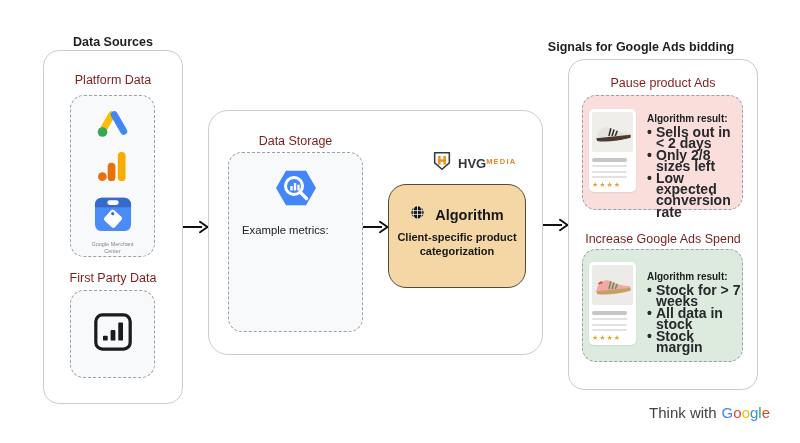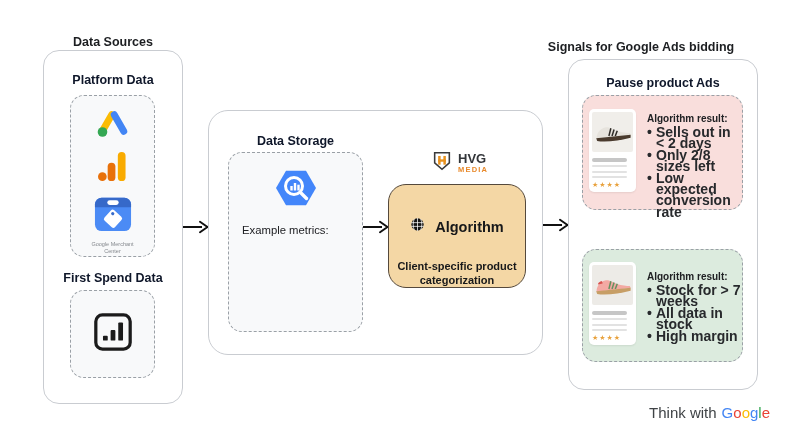--- a/index.html
+++ b/index.html
@@ -2,21 +2,21 @@
 <html><head>
 <meta charset="utf-8">
 <style>
   * { margin:0; padding:0; box-sizing:border-box; }
   html,body { background:#fff; }
   body { font-family:"Liberation Sans", sans-serif; color:#1f1f1f; }
   .canvas { position:relative; width:800px; height:443px; background:#fff; overflow:hidden;border-radius:13px; }
   .abs { position:absolute; }
 
   .section-title { font-size:12.5px; font-weight:700; color:#1c1e21; text-align:center; line-height:16px; }
-  .sub-title { font-size:12.5px; font-weight:700; color:#0f172a; text-align:center; line-height:16px; }
+  .sub-title { font-size:12.5px; font-weight:400; color:#7f1d1d; text-align:center; line-height:16px; }
 
   .outer-box { border:1.2px solid #c9ccd1; border-radius:16px; background:#fff; }
   .dashed-box { border:1.4px dashed #9aa0a6; border-radius:14px; background:#f8f9fa; }
 
   
   .title-data-sources { left:43px; top:34px; width:140px; }
   .box-data-sources   { left:43px; top:50px; width:140px; height:354px; }
   .label-platform     { left:43px; top:72px; width:140px; }
   .dashed-platform    { left:70px; top:95px; width:85px; height:162px;
                         display:flex; flex-direction:column; align-items:center; padding-top:12px; gap:9px; }
@@ -35,29 +35,29 @@
   .box-middle         { left:208px; top:110px; width:335px; height:245px; border-radius:20px; }
   .title-data-storage { left:228px; top:133px; width:135px; }
   .dashed-storage     { left:228px; top:152px; width:135px; height:180px; padding-top:10px; }
   .bq-wrap { display:flex; justify-content:center; }
   .metrics { margin-top:7px; padding-left:13px; padding-right:4px; font-size:11.3px; font-weight:500; line-height:12.6px; color:#202124; }
   .metrics-list { list-style:none; margin-top:1px; }
   .metrics-list li { position:relative; padding-left:11px; }
   .metrics-list li::before { content:"•"; position:absolute; left:1px; }
 
   .hvg-logo { left:431px; top:150px; display:flex; align-items:center; gap:5px; }
-  .hvg-text { display:flex; flex-direction:column; }
+  .hvg-text { display:flex; flex-direction:row; }
   .hvg-name { font-size:13px; font-weight:700; color:#33363a; line-height:13px; }
   .hvg-sub  { font-size:7.5px; font-weight:700; color:#E8892B; letter-spacing:1.2px; line-height:9px; }
 
   .box-algorithm { left:388px; top:184px; width:138px; height:104px; background:#F4D7A5;
                    border:1px solid #55493c; border-radius:18px; text-align:center; padding-top:20px; }
-  .algo-row { display:flex; align-items:center; justify-content:center; gap:10px;margin-top:12px; }
+  .algo-row { display:flex; align-items:center; justify-content:center; gap:10px; }
   .algo-label { font-size:14.5px; font-weight:700; color:#17181a; }
-  .algo-desc { margin-top:24px; font-size:11px; font-weight:700; line-height:13.5px; color:#17181a; padding:0 7px; }
+  .algo-desc { margin-top:7px; font-size:11px; font-weight:700; line-height:13.5px; color:#17181a; padding:0 7px; }
 
   
   .title-signals   { left:546px; top:39px; width:190px; }
   .box-signals     { left:568px; top:59px; width:190px; height:331px; }
   .heading-pause   { left:568px; top:75px; width:190px; }
   .box-pause       { left:582px; top:95px;  width:161px; height:115px; background:#F9DEDC; }
   .box-increase    { left:582px; top:249px; width:161px; height:113px; background:#DCEBDE; }
   .heading-increase{ left:568px; top:231px; width:190px; }
 
   .product-card { width:47px; height:83px; background:#fff; border-radius:5px; padding:3px;
@@ -118,21 +118,21 @@
           <g transform="rotate(42 20 25)">
             <rect x="12.5" y="17.5" width="15" height="15" rx="2.5" fill="#fff"></rect>
             <circle cx="16.2" cy="21.2" r="1.7" fill="#3669C9"></circle>
           </g>
         </svg>
       </span>
       <span class="merchant-caption">Google Merchant Center</span>
     </span>
   </div>
 
-  <div class="abs sub-title label-first-party">First Spend Data</div>
+  <div class="abs sub-title label-first-party">First Party Data</div>
 
   <div class="abs dashed-box dashed-first-party">
     <span>
       <svg width="42" height="42" viewBox="0 0 44 44">
         <rect x="4" y="4" width="36" height="36" rx="7" fill="none" stroke="#1b1b1b" stroke-width="3.4"></rect>
         <rect x="11.5" y="26" width="5" height="5" rx="1" fill="#1b1b1b"></rect>
         <rect x="19.5" y="20" width="5" height="11" rx="1" fill="#1b1b1b"></rect>
         <rect x="27.5" y="12" width="5" height="19" rx="1" fill="#1b1b1b"></rect>
       </svg>
     </span>
@@ -244,20 +244,21 @@
 
   <div class="abs result-block result-1">
     <div class="result-heading">Algorithm result:</div>
     <ul class="result-list">
         <li>Sells out in &lt; 2 days</li>
         <li>Only 2/8 sizes left</li>
         <li>Low expected conversion rate</li>
       </ul>
   </div>
 
+  <div class="abs sub-title heading-increase">Increase Google Ads Spend</div>
 
   <div class="abs dashed-box box-increase"></div>
 
   <div class="abs product-card card-2">
     <div class="shoe-area shoe-area-2">
       <svg width="38" height="25" viewBox="0 0 56 34">
         <g transform="rotate(-6 28 17)">
           <path d="M3 23 C4 15 10 9.5 17 8.5 C21 8 24 9.5 27 11.5 L34 15.5 C41 18.5 48 19.8 52.5 20.5 L53.5 23.5 L3 23.5 Z" fill="#F3A9A3"></path>
           <path d="M6 13 C7 10.5 9.5 9.2 12 8.8 L13.5 12 C10.5 12.5 8 13.5 6 13 Z" fill="#D9534F"></path>
           <path d="M25.5 10.5 L21.5 21.5" stroke="#63925F" stroke-width="2.2"></path>
@@ -272,21 +273,21 @@
     <div class="line-thin"></div>
     <div class="line-thin"></div>
     <div class="stars">★★★★</div>
   </div>
 
   <div class="abs result-block result-2">
     <div class="result-heading">Algorithm result:</div>
     <ul class="result-list">
         <li>Stock for &gt; 7 weeks</li>
         <li>All data in stock</li>
-        <li>High margin</li>
+        <li>Stock margin</li>
       </ul>
   </div>
 
   <div class="abs footer">
     <span class="footer-prefix">Think with</span><span class="google-wordmark"><span style="color: rgb(66, 133, 244);">G</span><span style="color: rgb(234, 67, 53);">o</span><span style="color: rgb(251, 188, 5);">o</span><span style="color: rgb(66, 133, 244);">g</span><span style="color: rgb(52, 168, 83);">l</span><span style="color: rgb(234, 67, 53);">e</span></span>
   </div>
 
 </div>
 
 </body></html>

